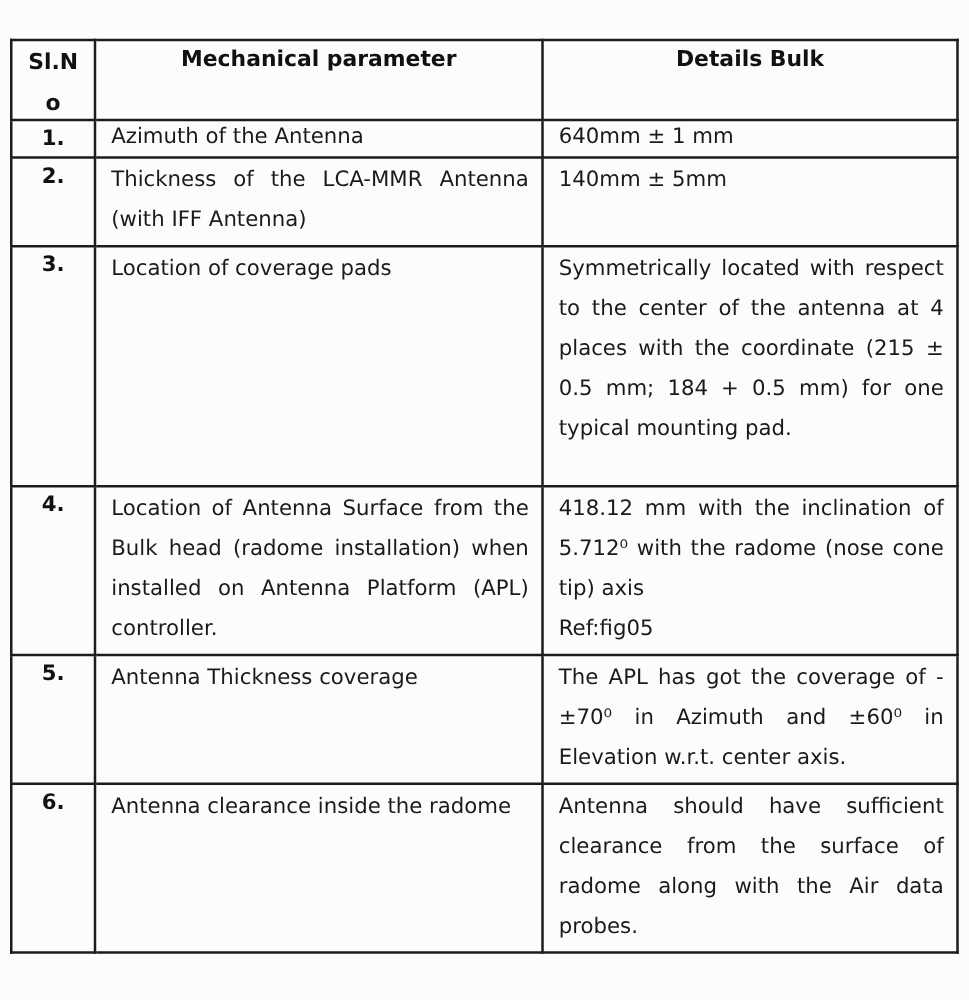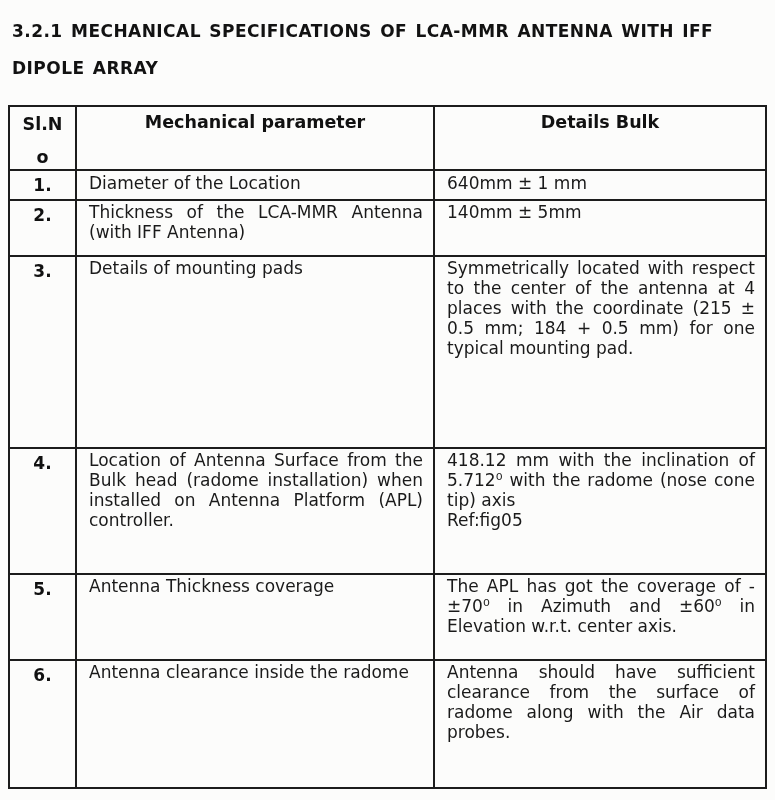--- a/index.html
+++ b/index.html
@@ -68,21 +68,21 @@
     font-weight: bold;
     text-align: center;
     padding-top: 2px;
     line-height: 24px;
     color: #111;
   }
 
   .spec-table td.param,
   .spec-table td.val {
     font-size: 17px;
-    line-height: 20px;
+    line-height: 32px;
     padding: 1px 10px 4px 12px;
     text-align: justify;
     text-justify: inter-word;
     color: #1a1a1a;
   }
 
   .spec-table td.val { white-space: pre-line; }
 
   
   tr.r1 { height: 26px; }
@@ -91,55 +91,51 @@
   tr.r3 { height: 192px; }
   tr.r4 { height: 126px; }
   tr.r5 { height: 86px; }
   tr.r6 { height: 128px; }
 </style>
 </head>
 <body>
 
 <div class="page">
 
-  <div class="title">
-    <div>3.2.1 MECHANICAL SPECIFICATIONS OF LCA-MMR ANTENNA WITH IFF</div>
-    <div>DIPOLE ARRAY</div>
-  </div>
 
   <table class="spec-table">
     <colgroup>
         <col class="c1">
         <col class="c2">
         <col class="c3">
       </colgroup>
     <thead>
       <tr>
         <th class="th-sl">
           <div class="sl-line1">Sl.N</div>
           <div class="sl-line2">o</div>
         </th>
         <th>Mechanical parameter</th>
         <th>Details Bulk</th>
       </tr>
     </thead>
     <tbody>
       <tr class="r1">
         <td class="sl">1.</td>
-        <td class="param">Diameter of the Location</td>
+        <td class="param">Azimuth of the Antenna</td>
         <td class="val">640mm ± 1 mm</td>
       </tr>
       <tr class="r2">
         <td class="sl">2.</td>
         <td class="param">Thickness of the LCA-MMR Antenna (with IFF Antenna)</td>
         <td class="val">140mm ± 5mm</td>
       </tr>
       <tr class="r3">
         <td class="sl">3.</td>
-        <td class="param">Details of mounting pads</td>
+        <td class="param">Location of coverage pads</td>
         <td class="val">Symmetrically located with respect to the center of the antenna at 4 places with the coordinate (215 ± 0.5 mm; 184 + 0.5 mm) for one typical mounting pad.</td>
       </tr>
       <tr class="r4">
         <td class="sl">4.</td>
         <td class="param">Location of Antenna Surface from the Bulk head (radome installation) when installed on Antenna Platform (APL) controller.</td>
         <td class="val">418.12 mm with the inclination of 5.712⁰ with the radome (nose cone tip) axis
 Ref:fig05</td>
       </tr>
       <tr class="r5">
         <td class="sl">5.</td>

